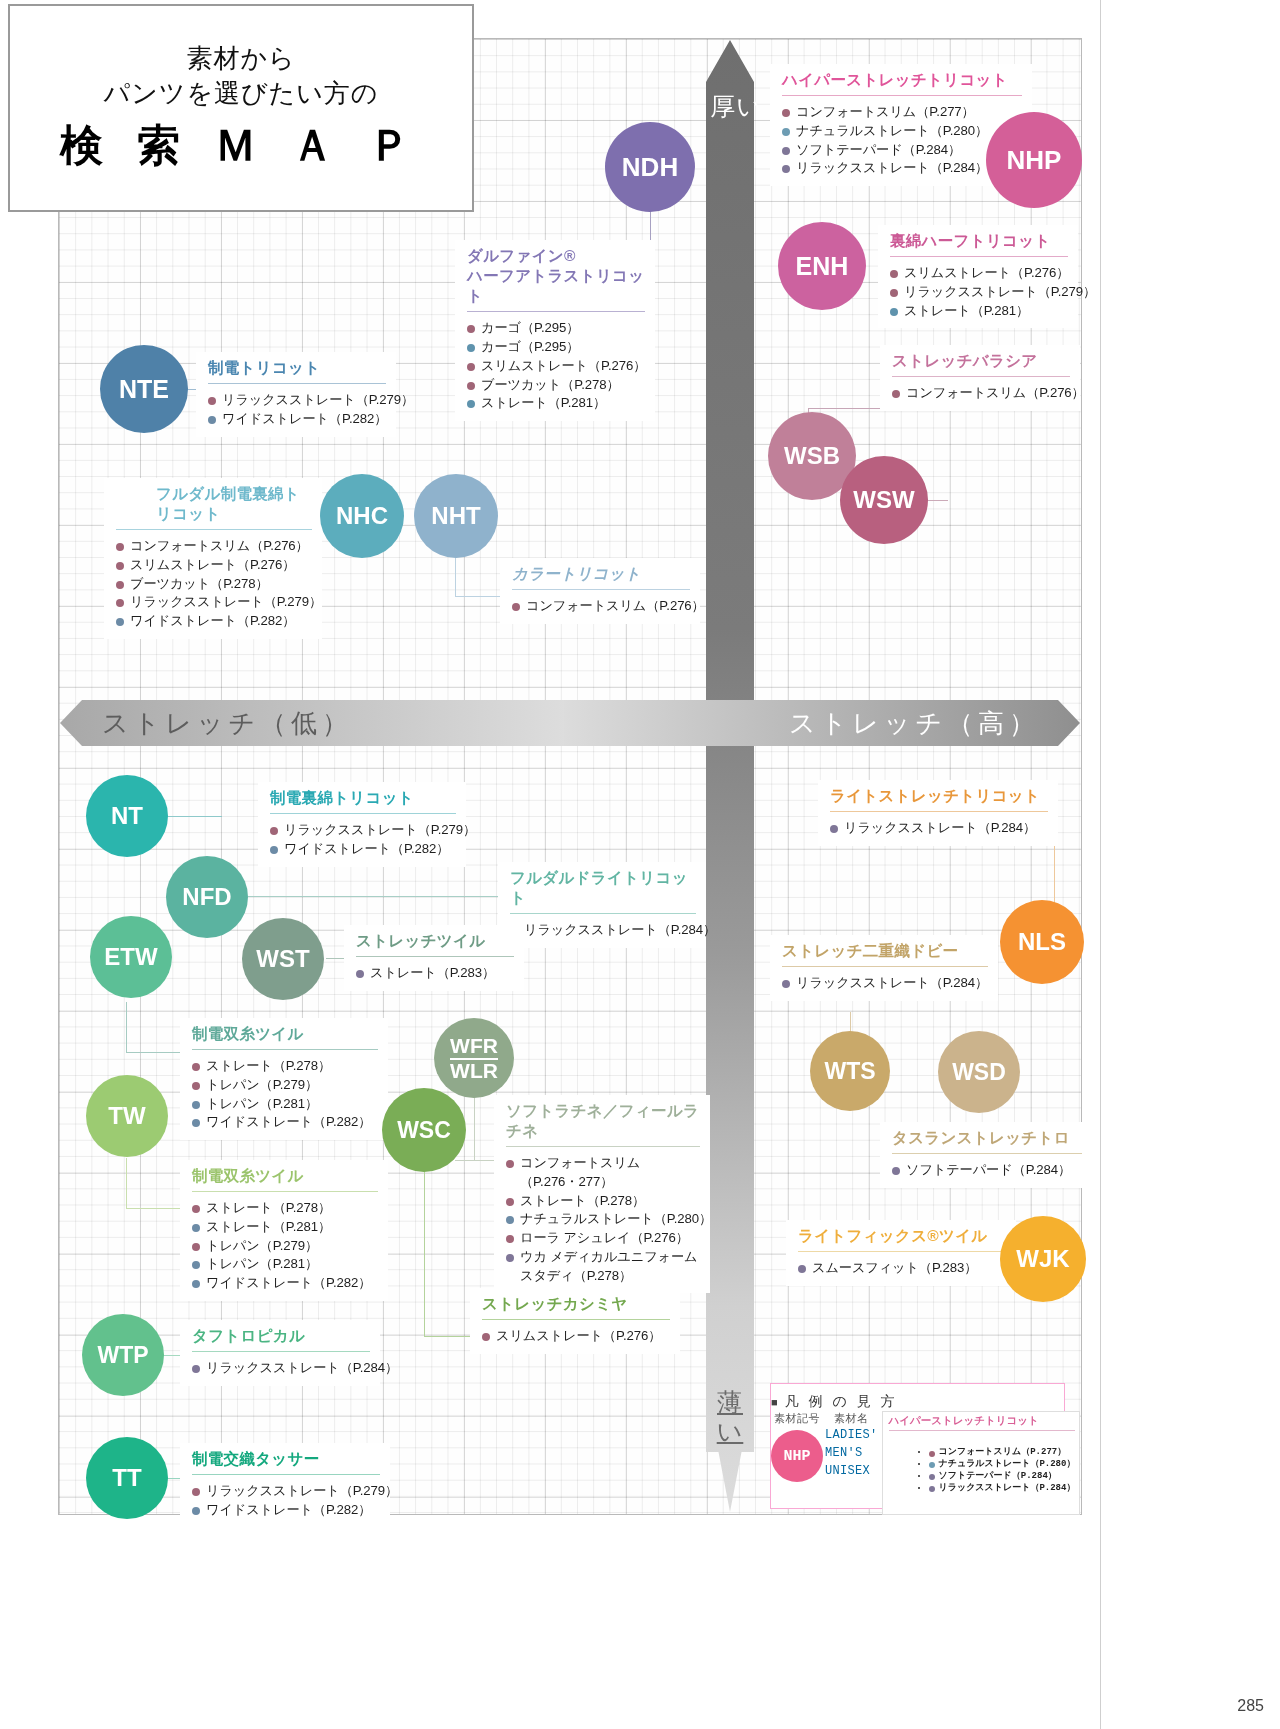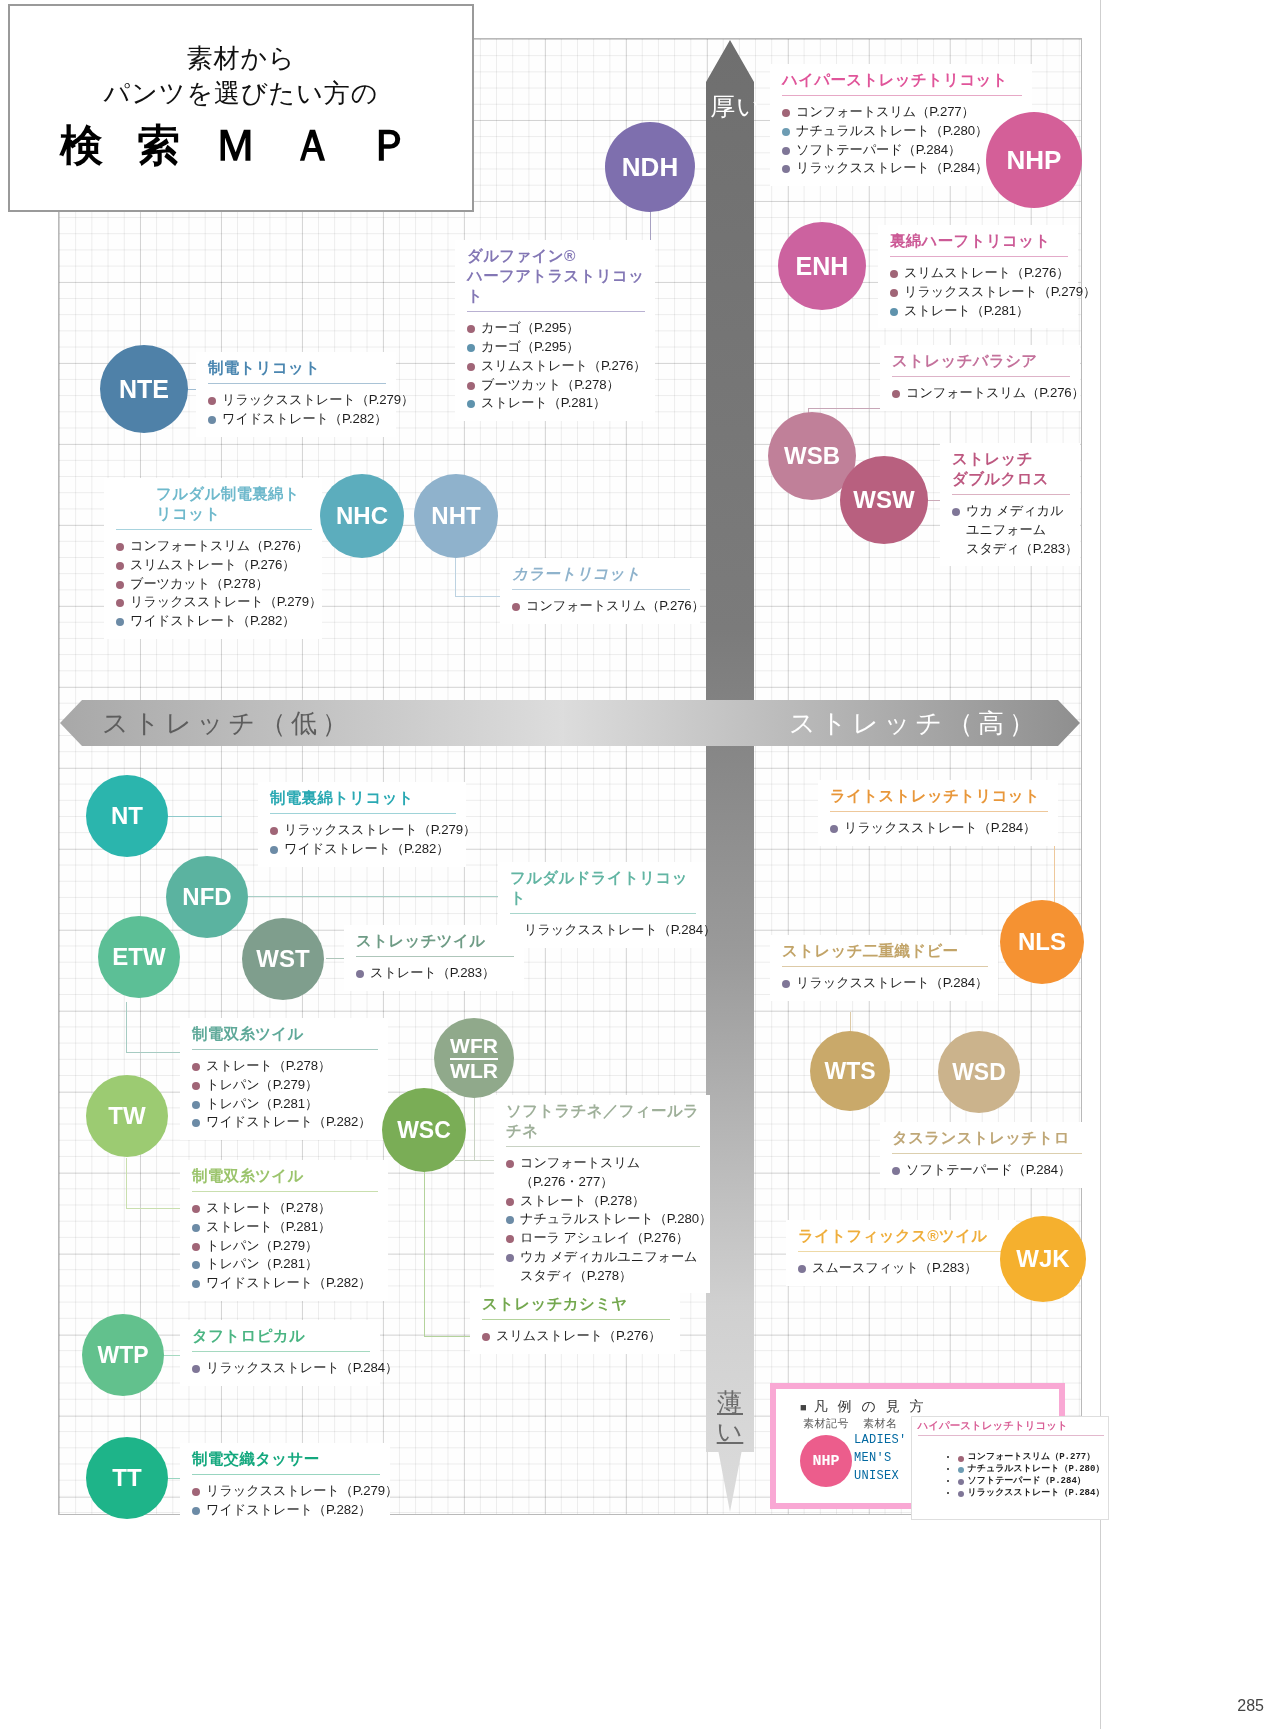--- a/index.html
+++ b/index.html
@@ -82,22 +82,22 @@
   }
   .box li .dot{
     position:absolute;left:0;top:6px;width:8px;height:8px;border-radius:50%;
   }
   .box li.cont{padding-left:14px;}
   
   .conn{position:absolute;z-index:12;}
   
   #legend{
     position:absolute;left:770px;top:1383px;width:295px;height:126px;
-    background:#fff;border:6px solid #f9a8d4;z-index:30;box-sizing:border-box;
-    padding:9px 24px;
+    background:#fff;border:1px solid #f9a8d4;z-index:30;box-sizing:border-box;
+    padding:9px 0;
   }
   #legend .lg-title{font-size:14px;color:#333;letter-spacing:3px;font-weight:normal;}
   #legend .lg-title b{font-size:11px;margin-right:4px;color:#444;}
   .lg-body{display:flex;font-family:Liberation Mono, monospace;}
   .lg-col1{width:72px;}
   .lg-cap{font-size:11px;color:#555;text-align:center;letter-spacing:.5px;}
   .lg-circ{
     width:52px;height:52px;border-radius:50%;margin:4px auto 0;
     display:flex;align-items:center;justify-content:center;color:#fff;
     font-weight:bold;font-size:15px;
@@ -202,21 +202,21 @@
     </div>
 
   <div class="bubble" style="left:86px;top:775px;width:82px;height:82px;background:#2bb5ad;font-size:24px;">
     <span>NT</span>
     </div>
 
   <div class="bubble" style="left:166px;top:856px;width:82px;height:82px;background:#5bb3a0;font-size:24px;">
     <span>NFD</span>
     </div>
 
-  <div class="bubble" style="left:98px;top:916px;width:82px;height:82px;background:#5cbf96;font-size:24px;">
+  <div class="bubble" style="left:90px;top:916px;width:82px;height:82px;background:#5cbf96;font-size:24px;">
     <span>ETW</span>
     </div>
 
   <div class="bubble" style="left:242px;top:918px;width:82px;height:82px;background:#7f9e8d;font-size:24px;">
     <span>WST</span>
     </div>
 
   <div class="bubble" style="left:86px;top:1075px;width:82px;height:82px;background:#9ccb72;font-size:24px;">
     <span>TW</span>
     </div>
@@ -278,30 +278,20 @@
   </div>
 
   <div class="box" style="left:880px;top:345px;width:200px;">
     <div class="hdr" style="color:#c4729c;">ストレッチバラシア</div>
     <div class="rule" style="background:#ddb3c8;"></div>
     <ul>
       <li><span class="dot" style="background:#a06577;"></span><span>コンフォートスリム（P.276）</span></li>
     </ul>
   </div>
 
-  <div class="box" style="left:940px;top:443px;width:140px;">
-    <div class="hdr" style="color:#bd5880;">ストレッチ</div>
-    <div class="hdr" style="color:#bd5880;">ダブルクロス</div>
-    <div class="rule" style="background:#dcb2c2;"></div>
-    <ul>
-      <li><span class="dot" style="background:#7f7697;"></span><span>ウカ メディカル</span></li>
-      <li class="cont"><span>ユニフォーム</span></li>
-      <li class="cont"><span>スタディ（P.283）</span></li>
-    </ul>
-  </div>
 
   <div class="box" style="left:455px;top:240px;width:200px;">
     <div class="hdr" style="color:#8377b5;">ダルファイン®</div>
     <div class="hdr" style="color:#8377b5;">ハーフアトラストリコット</div>
     <div class="rule" style="background:#b9b1d2;"></div>
     <ul>
       <li><span class="dot" style="background:#a06577;"></span><span>カーゴ（P.295）</span></li>
       <li><span class="dot" style="background:#5f93ad;"></span><span>カーゴ（P.295）</span></li>
       <li><span class="dot" style="background:#a06577;"></span><span>スリムストレート（P.276）</span></li>
       <li><span class="dot" style="background:#a06577;"></span><span>ブーツカット（P.278）</span></li>

